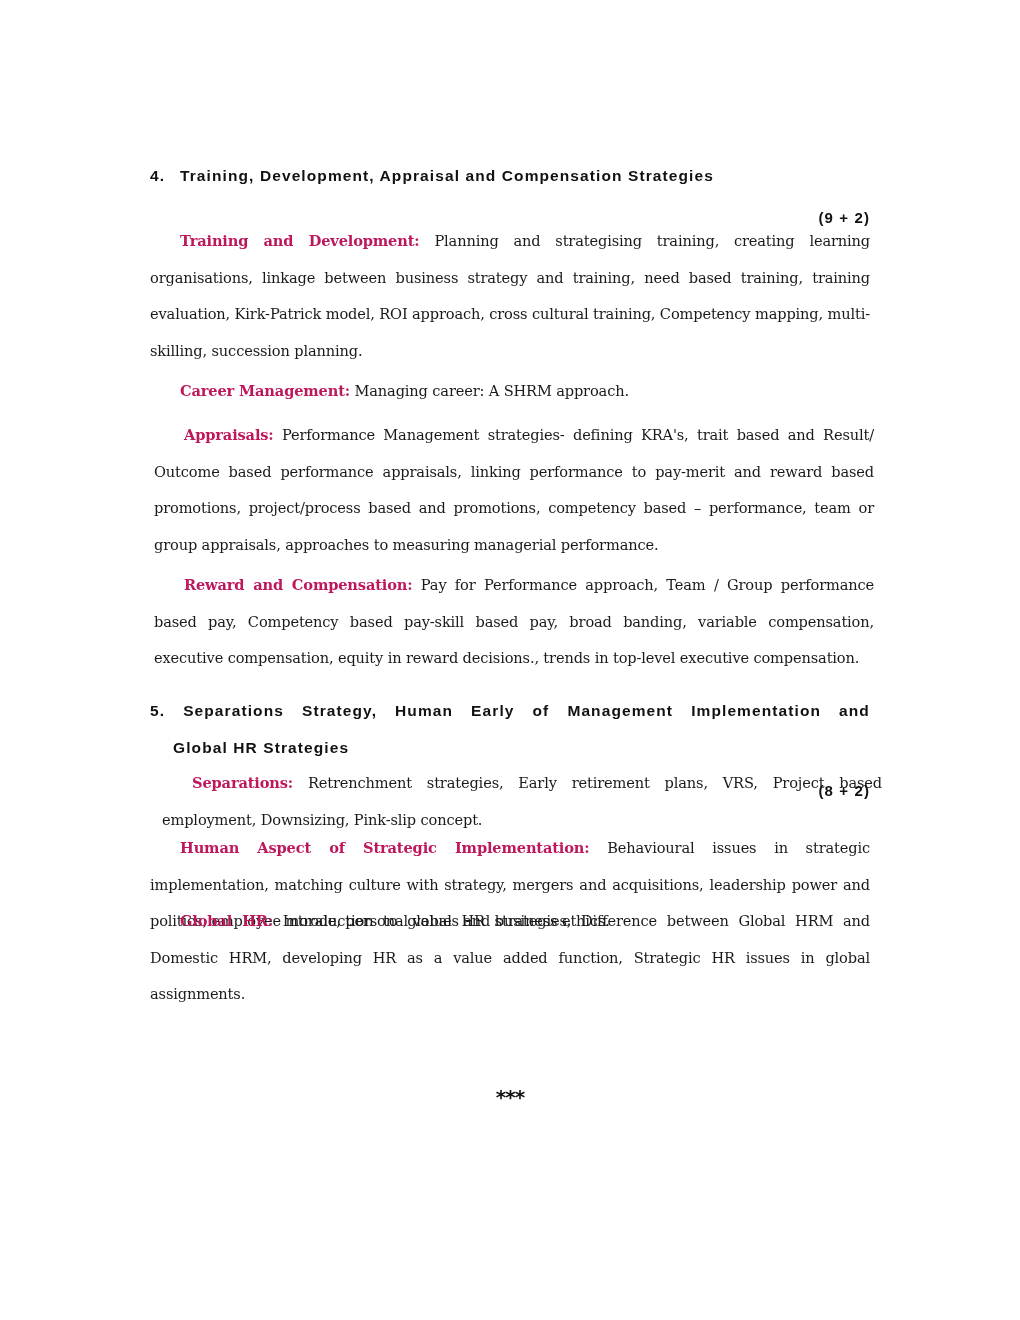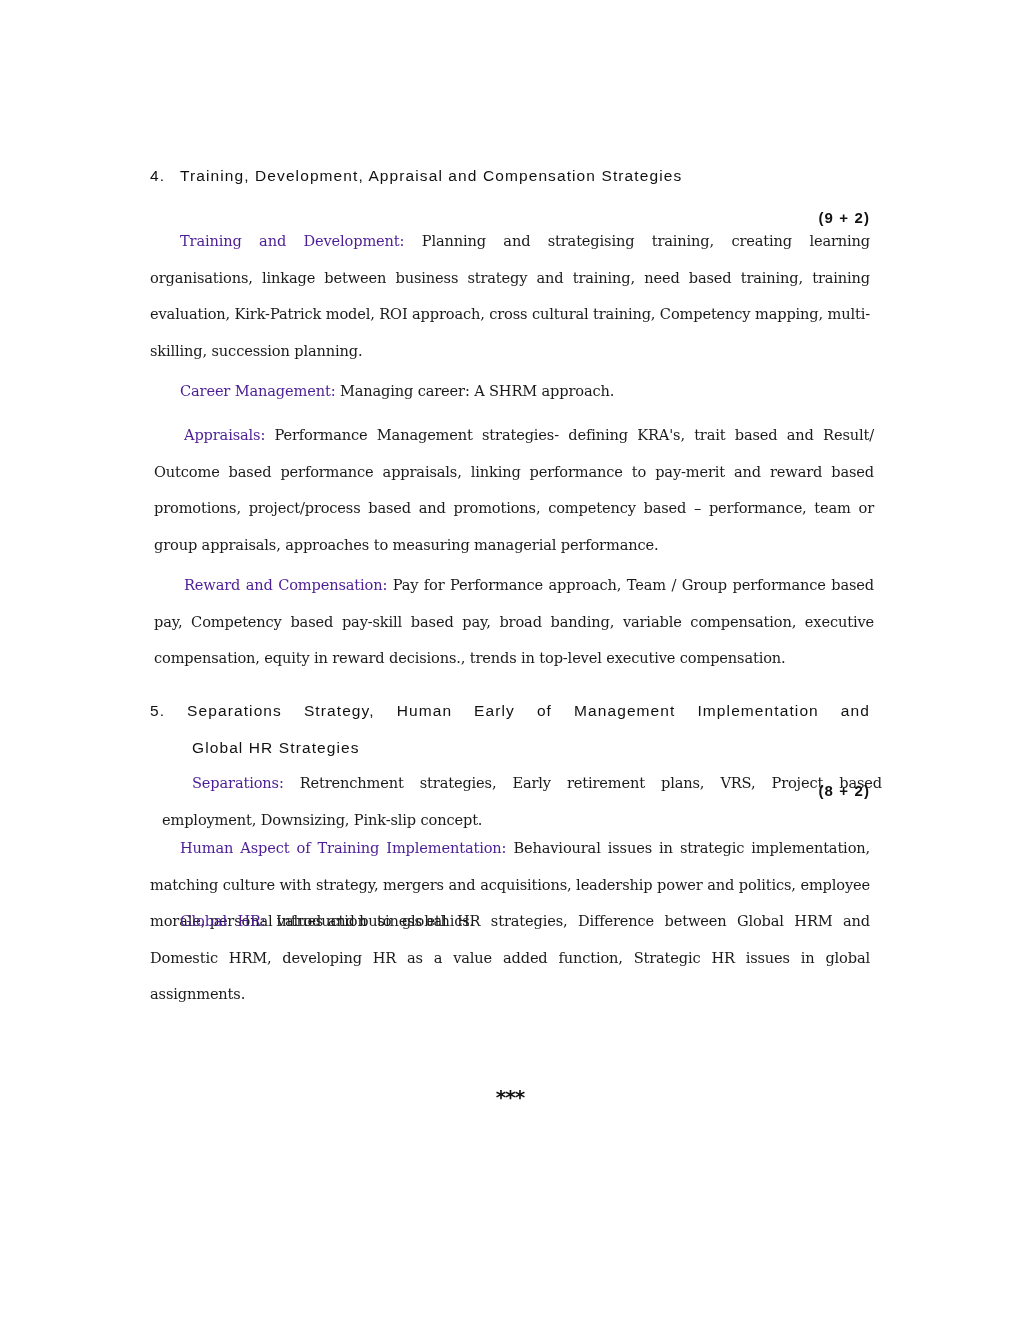--- a/index.html
+++ b/index.html
@@ -1,20 +1,20 @@
 <!DOCTYPE html>
 <html><head>
   <meta charset="utf-8">
   <style>
     html, body { margin: 0; padding: 0; background: #ffffff; }
     body { width: 1020px; height: 1320px; position: relative; overflow: hidden; color: #111; }
     .page { position: absolute; left: 150px; top: 0; width: 720px; }
     .heading {
       font-family: "Liberation Sans", sans-serif;
-      font-weight: normal;
+      font-weight: bold;
       font-size: 15.5px;
       letter-spacing: 1.1px;
       color: #111;
       position: absolute;
       left: 0;
       width: 720px;
       white-space: nowrap;
     }
     .heading .num { display: inline-block; width: 30px; }
     .marks {
@@ -32,21 +32,21 @@
       left: 0;
       width: 720px;
       font-family: "DejaVu Serif", serif;
       font-size: 14.6px;
       line-height: 36.6px;
       text-align: justify;
       text-indent: 30px;
       color: #1a1a1a;
       letter-spacing: -0.15px;
     }
-    .para b { font-weight: normal; color: #4c1d95; }
+    .para b { font-weight: bold; color: #be185d; }
     .stars {
       position: absolute;
       left: 0;
       width: 720px;
       text-align: center;
       font-family: "DejaVu Sans", sans-serif;
       font-weight: bold;
       font-size: 20px;
       letter-spacing: -1px;
     }
@@ -80,27 +80,27 @@
       <span>Separations</span>
       <span>Strategy,</span>
       <span>Human</span>
       <span>Early</span>
       <span>of</span>
       <span>Management</span>
       <span>Implementation</span>
       <span>and</span>
     </div>
   </div>
-  <div class="heading" style="top:739px; left:42px; width:auto;">Global HR Strategies</div>
+  <div class="heading" style="top:739px; left:23px; width:auto;">Global HR Strategies</div>
   <div class="marks" style="top:782px;">(8 + 2)</div>
 
   <p class="para" style="top:753px; margin:12px;">
     <b>Separations:</b><span> Retrenchment strategies, Early retirement plans, VRS, Project based employment, Downsizing, Pink-slip concept.</span>
   </p>
   <p class="para" style="top:830px; margin:0;">
-    <b>Human Aspect of Training Implementation:</b><span> Behavioural issues in strategic implementation, matching culture with strategy, mergers and acquisitions, leadership power and politics, employee morale, personal values and business ethics.</span>
+    <b>Human Aspect of Strategic Implementation:</b><span> Behavioural issues in strategic implementation, matching culture with strategy, mergers and acquisitions, leadership power and politics, employee morale, personal values and business ethics.</span>
   </p>
   <p class="para" style="top:903px; margin:0;">
     <b>Global HR:</b><span> Introduction to global HR strategies, Difference between Global HRM and Domestic HRM, developing HR as a value added function, Strategic HR issues in global assignments.</span>
   </p>
 
   <div class="stars" style="top:1085px;">***</div>
 </div>
 
 </body></html>

